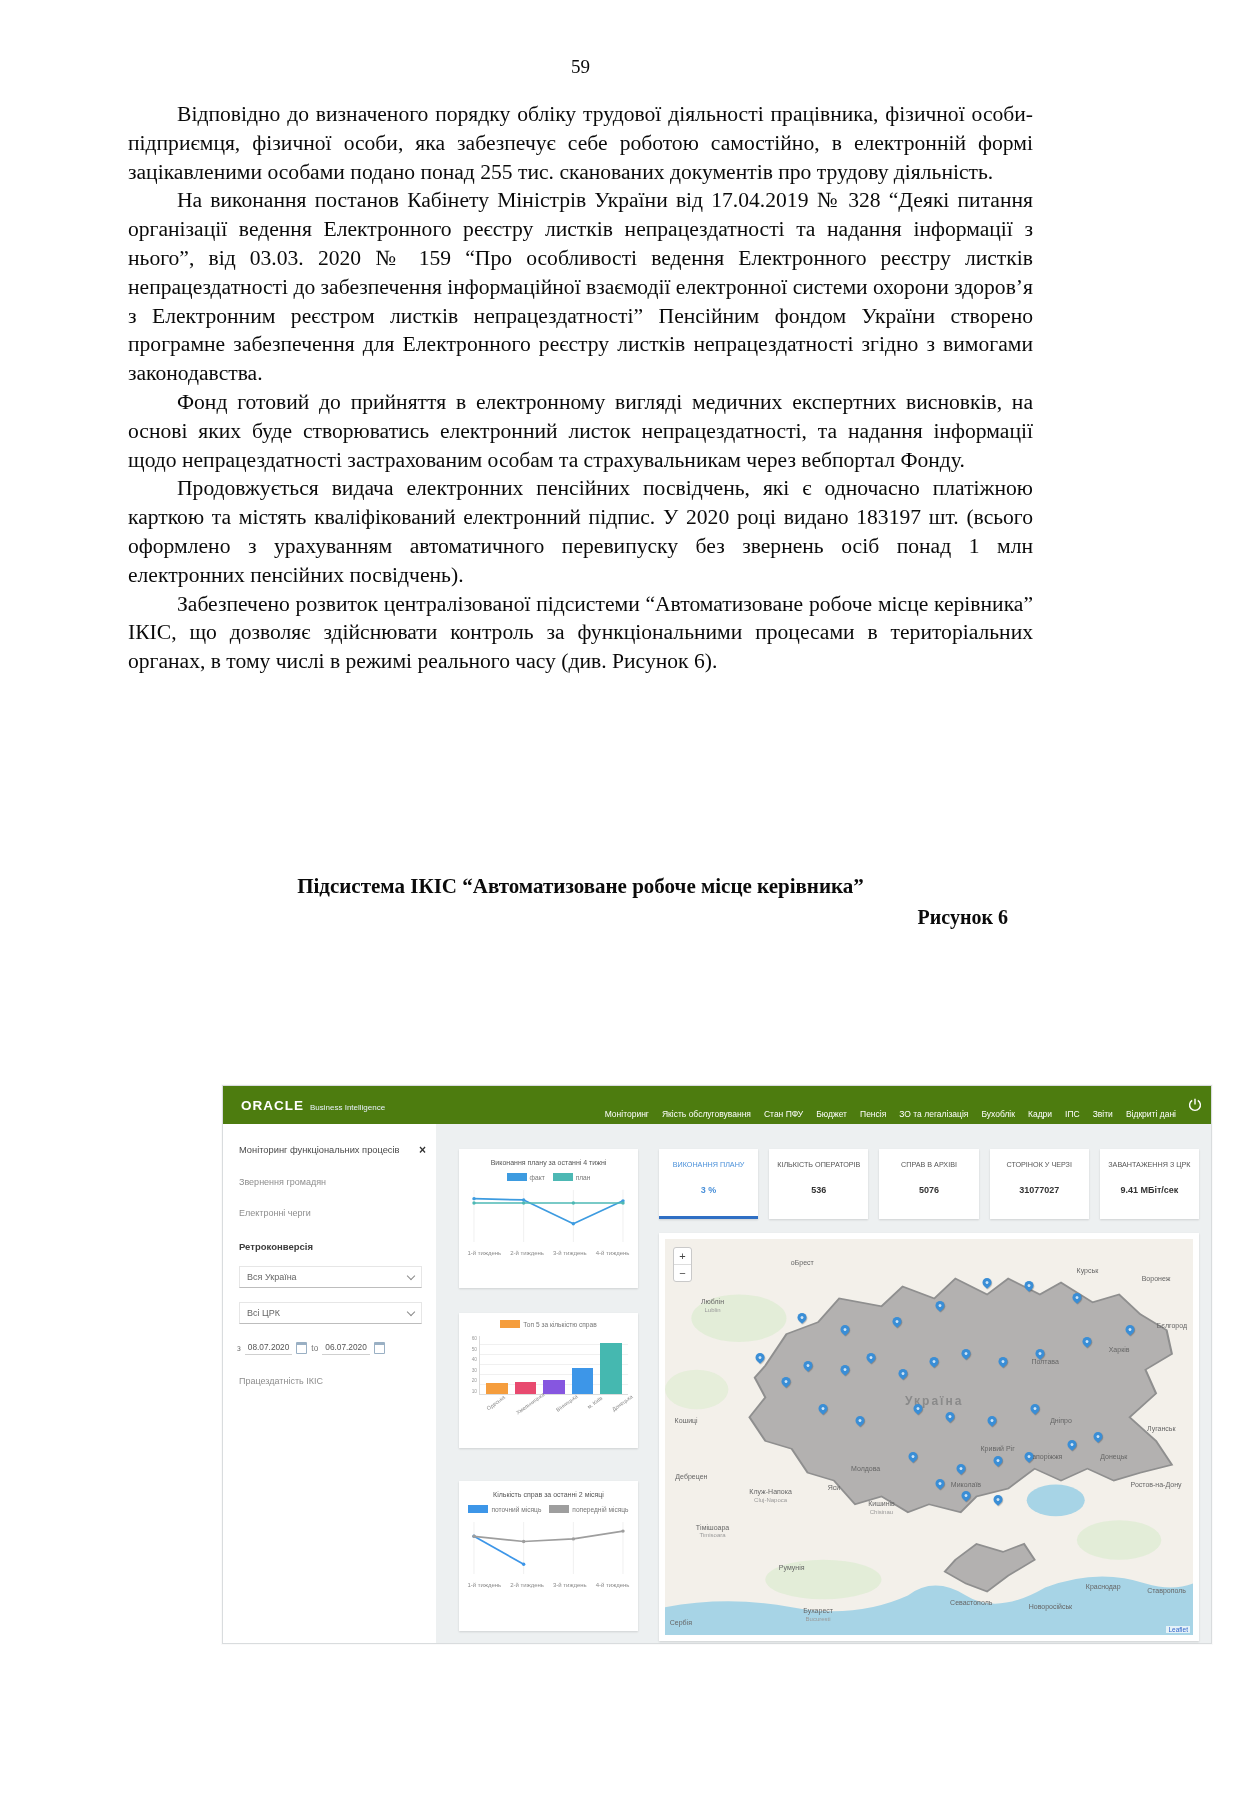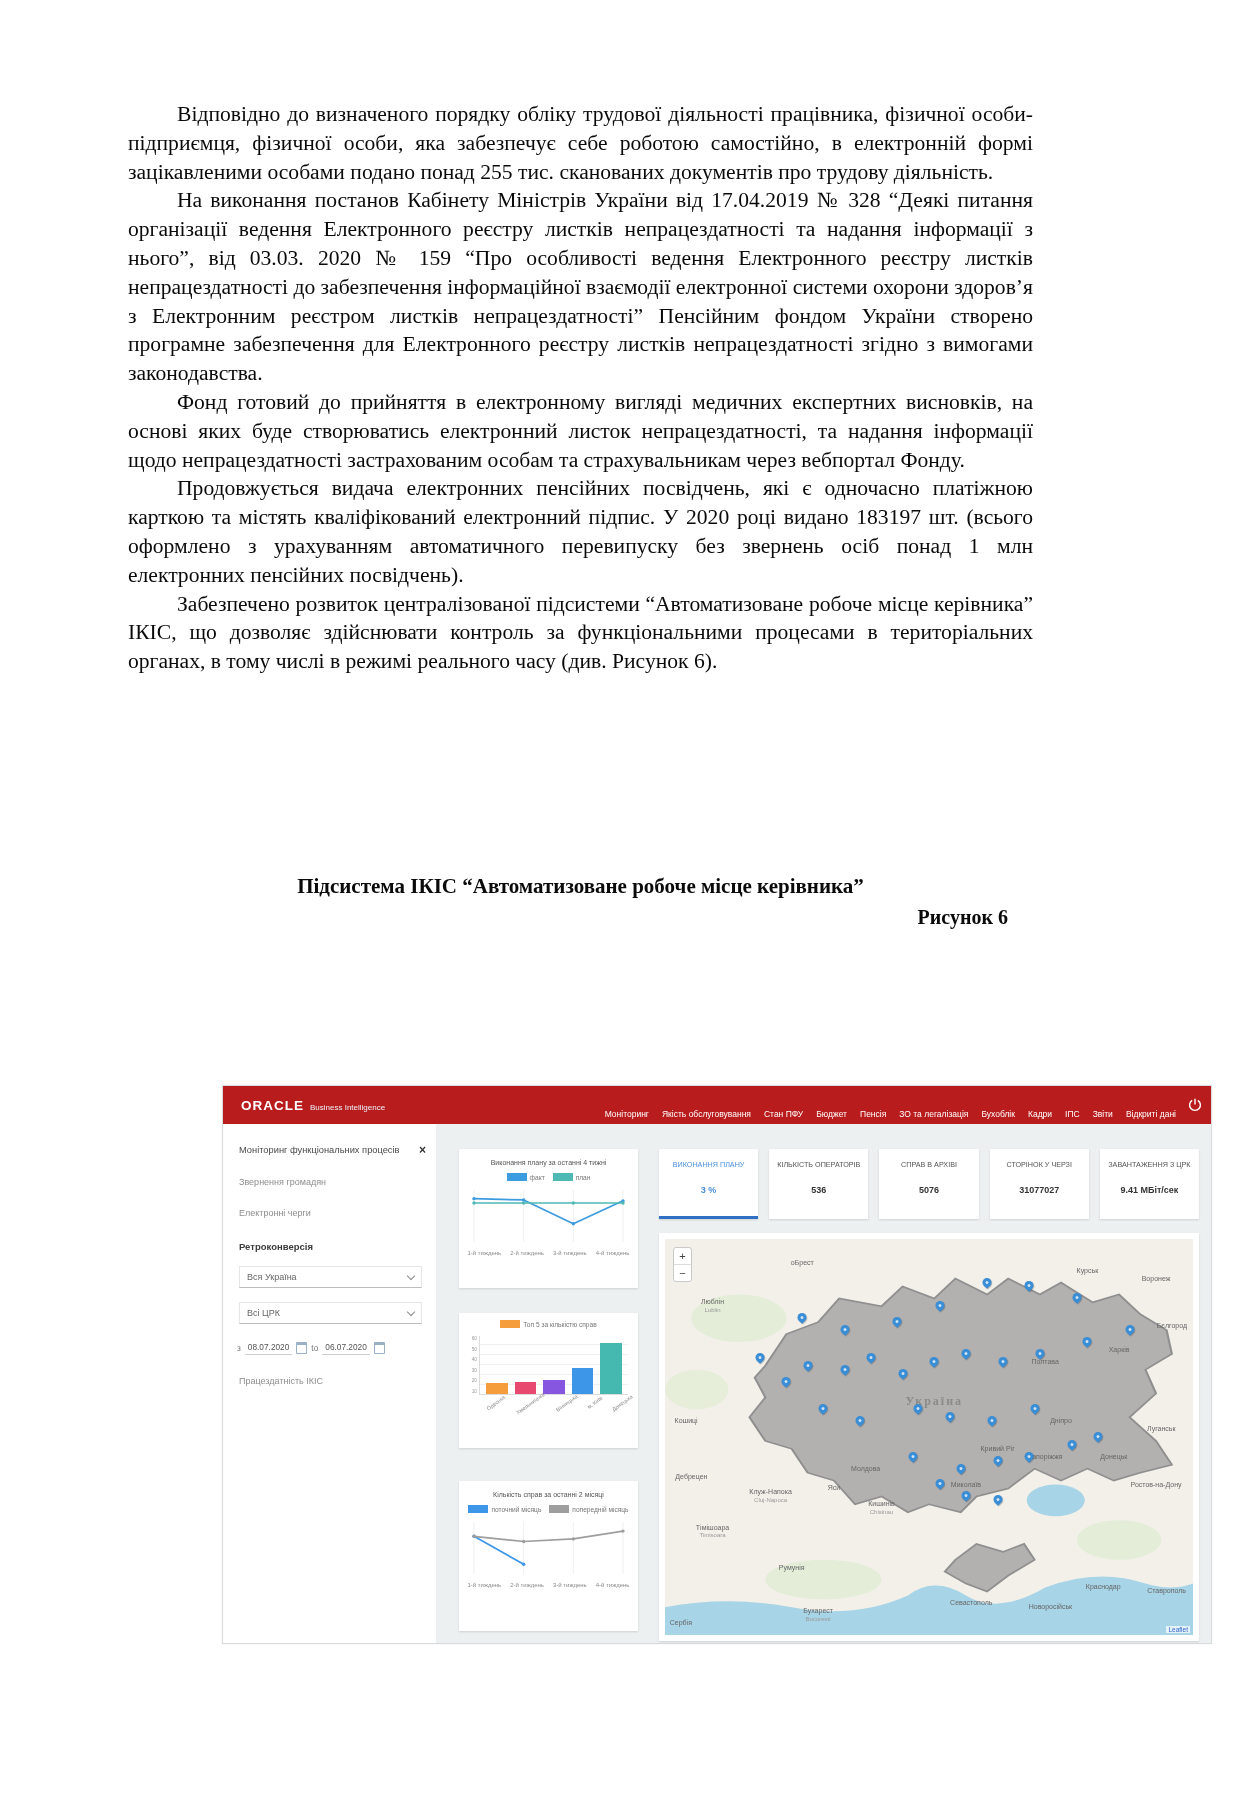--- a/index.html
+++ b/index.html
@@ -13,21 +13,21 @@
   .content p.indent{text-indent:49px;}
   .fig-caption{position:absolute;top:874px;left:128px;width:905px;text-align:center;
                font-weight:bold;font-size:21px;}
   .fig-label{position:absolute;top:906px;left:128px;width:880px;text-align:right;
              font-weight:bold;font-size:20px;}
 
   
   .dashboard{position:absolute;left:222px;top:1085px;width:988px;height:557px;background:#ffffff;
              border:1px solid #d9dcde;font-family:"Liberation Sans", sans-serif;z-index:1;
              box-shadow:0 0 0 1px rgba(0,0,0,0.02);}
-  .dash-header{position:absolute;left:0;top:0;right:0;height:38px;background:#b91c1c;
+  .dash-header{position:absolute;left:0;top:0;right:0;height:38px;background:#4d7c0f;
                display:flex;align-items:center;}
   .brand{margin-left:18px;display:flex;align-items:baseline;white-space:nowrap;}
   .brand-main{color:#fff;font-weight:bold;font-size:13.5px;letter-spacing:1px;}
   .brand-sub{color:#e8f1fb;font-size:8px;margin-left:6px;}
   .dash-nav{position:absolute;right:34px;top:0;height:55px;display:flex;align-items:center;gap:11px;}
   .nav-item{color:#ffffff;font-size:8.5px;white-space:nowrap;padding:14px 1px;cursor:pointer;}
   .nav-item.active{box-shadow:inset 0 -2px 0 #ffffff;}
   .logout{position:absolute;right:9px;top:12px;width:14px;height:14px;}
 
   .sidebar{position:absolute;left:0;top:38px;width:213px;bottom:0;background:#ffffff;
@@ -106,20 +106,21 @@
            font-family:"Liberation Sans", sans-serif;font-weight:bold;font-size:17px;
            line-height:1.36;color:#1e88c8;}
   .callout::after{content:'';position:absolute;left:218px;top:100%;width:0;height:0;
                   border-top:46px solid #a3a49f;border-right:42px solid transparent;}
 </style>
 </head>
 <body>
 
 <div class="page">
 
+  <div class="page-num">59</div>
 
   <div class="content">
       <p class="para indent">Відповідно до визначеного порядку обліку трудової діяльності працівника, фізичної особи-підприємця, фізичної особи, яка забезпечує себе роботою самостійно, в електронній формі зацікавленими особами подано понад 255 тис. сканованих документів про трудову діяльність.</p>
       <p class="para indent">На виконання постанов Кабінету Міністрів України від 17.04.2019 № 328 “Деякі питання організації ведення Електронного реєстру листків непрацездатності та надання інформації з нього”, від 03.03. 2020 № 159 “Про особливості ведення Електронного реєстру листків непрацездатності до забезпечення інформаційної взаємодії електронної системи охорони здоров’я з Електронним реєстром листків непрацездатності” Пенсійним фондом України створено програмне забезпечення для Електронного реєстру листків непрацездатності згідно з вимогами законодавства.</p>
       <p class="para indent">Фонд готовий до прийняття в електронному вигляді медичних експертних висновків, на основі яких буде створюватись електронний листок непрацездатності, та надання інформації щодо непрацездатності застрахованим особам та страхувальникам через вебпортал Фонду.</p>
       <p class="para indent">Продовжується видача електронних пенсійних посвідчень, які є одночасно платіжною карткою та містять кваліфікований електронний підпис. У 2020 році видано 183197 шт. (всього оформлено з урахуванням автоматичного перевипуску без звернень осіб понад 1 млн електронних пенсійних посвідчень).</p>
       <p class="para indent">Забезпечено розвиток централізованої підсистеми “Автоматизоване робоче місце керівника” ІКІС, що дозволяє здійснювати контроль за функціональними процесами в територіальних органах, в тому числі в режимі реального часу (див. Рисунок 6).</p>
     </div>
 
   <div class="fig-caption">Підсистема ІКІС “Автоматизоване робоче місце керівника”</div>
@@ -354,21 +355,21 @@
           </div>
           <div class="map-label" style="left: 96%; top: 22%;">
             <div>Бєлгород</div>
           </div>
           <div class="map-label" style="left: 72%; top: 31%;">
             <div>Полтава</div>
           </div>
           <div class="map-label" style="left: 86%; top: 28%;">
             <div>Харків</div>
           </div>
-          <div class="map-label big" style="left: 51%; top: 41%; font-family: Liberation Serif, serif;">
+          <div class="map-label big" style="left: 51%; top: 41%;">
             <div>Україна</div>
           </div>
           <div class="map-label" style="left: 75%; top: 46%;">
             <div>Дніпро</div>
           </div>
           <div class="map-label" style="left: 63%; top: 53%;">
             <div>Кривий Ріг</div>
           </div>
           <div class="map-label" style="left: 72%; top: 55%;">
             <div>Запоріжжя</div>

